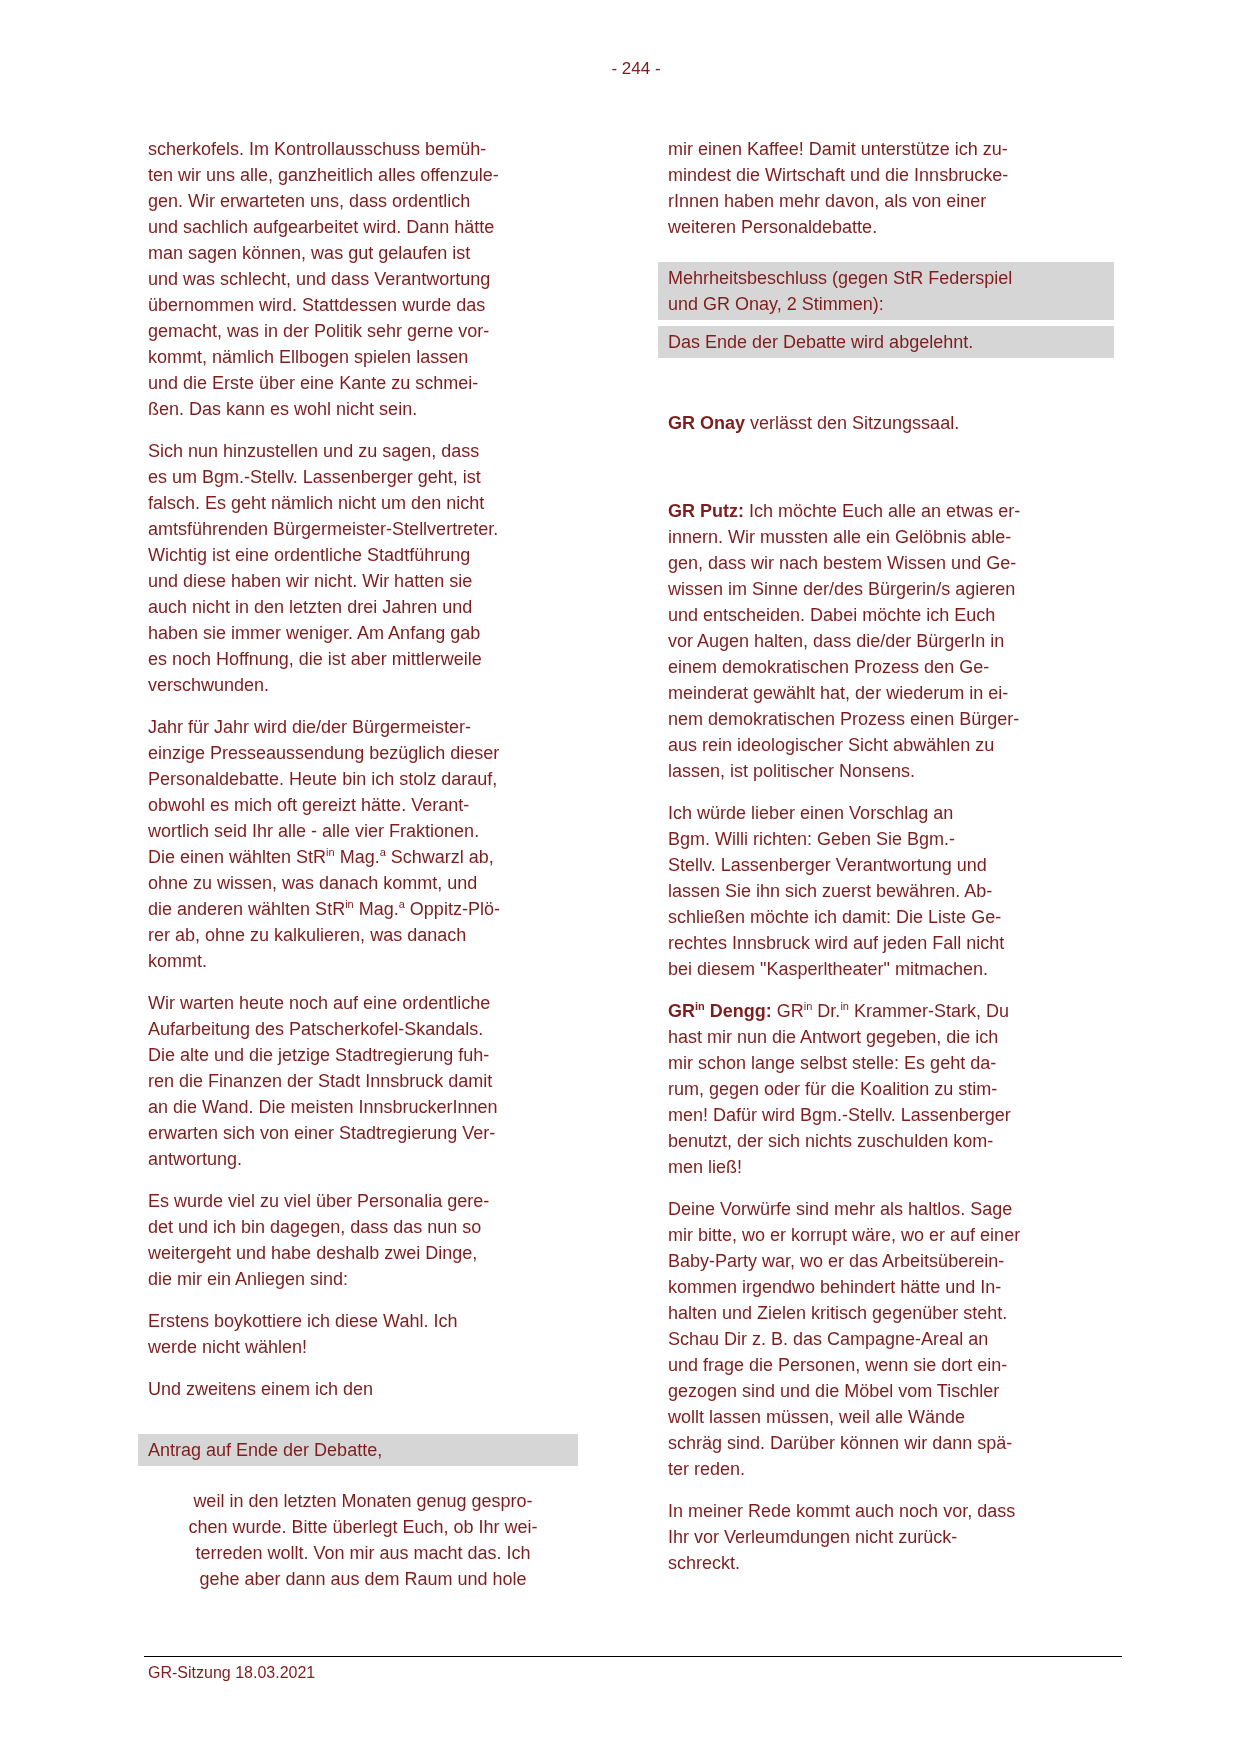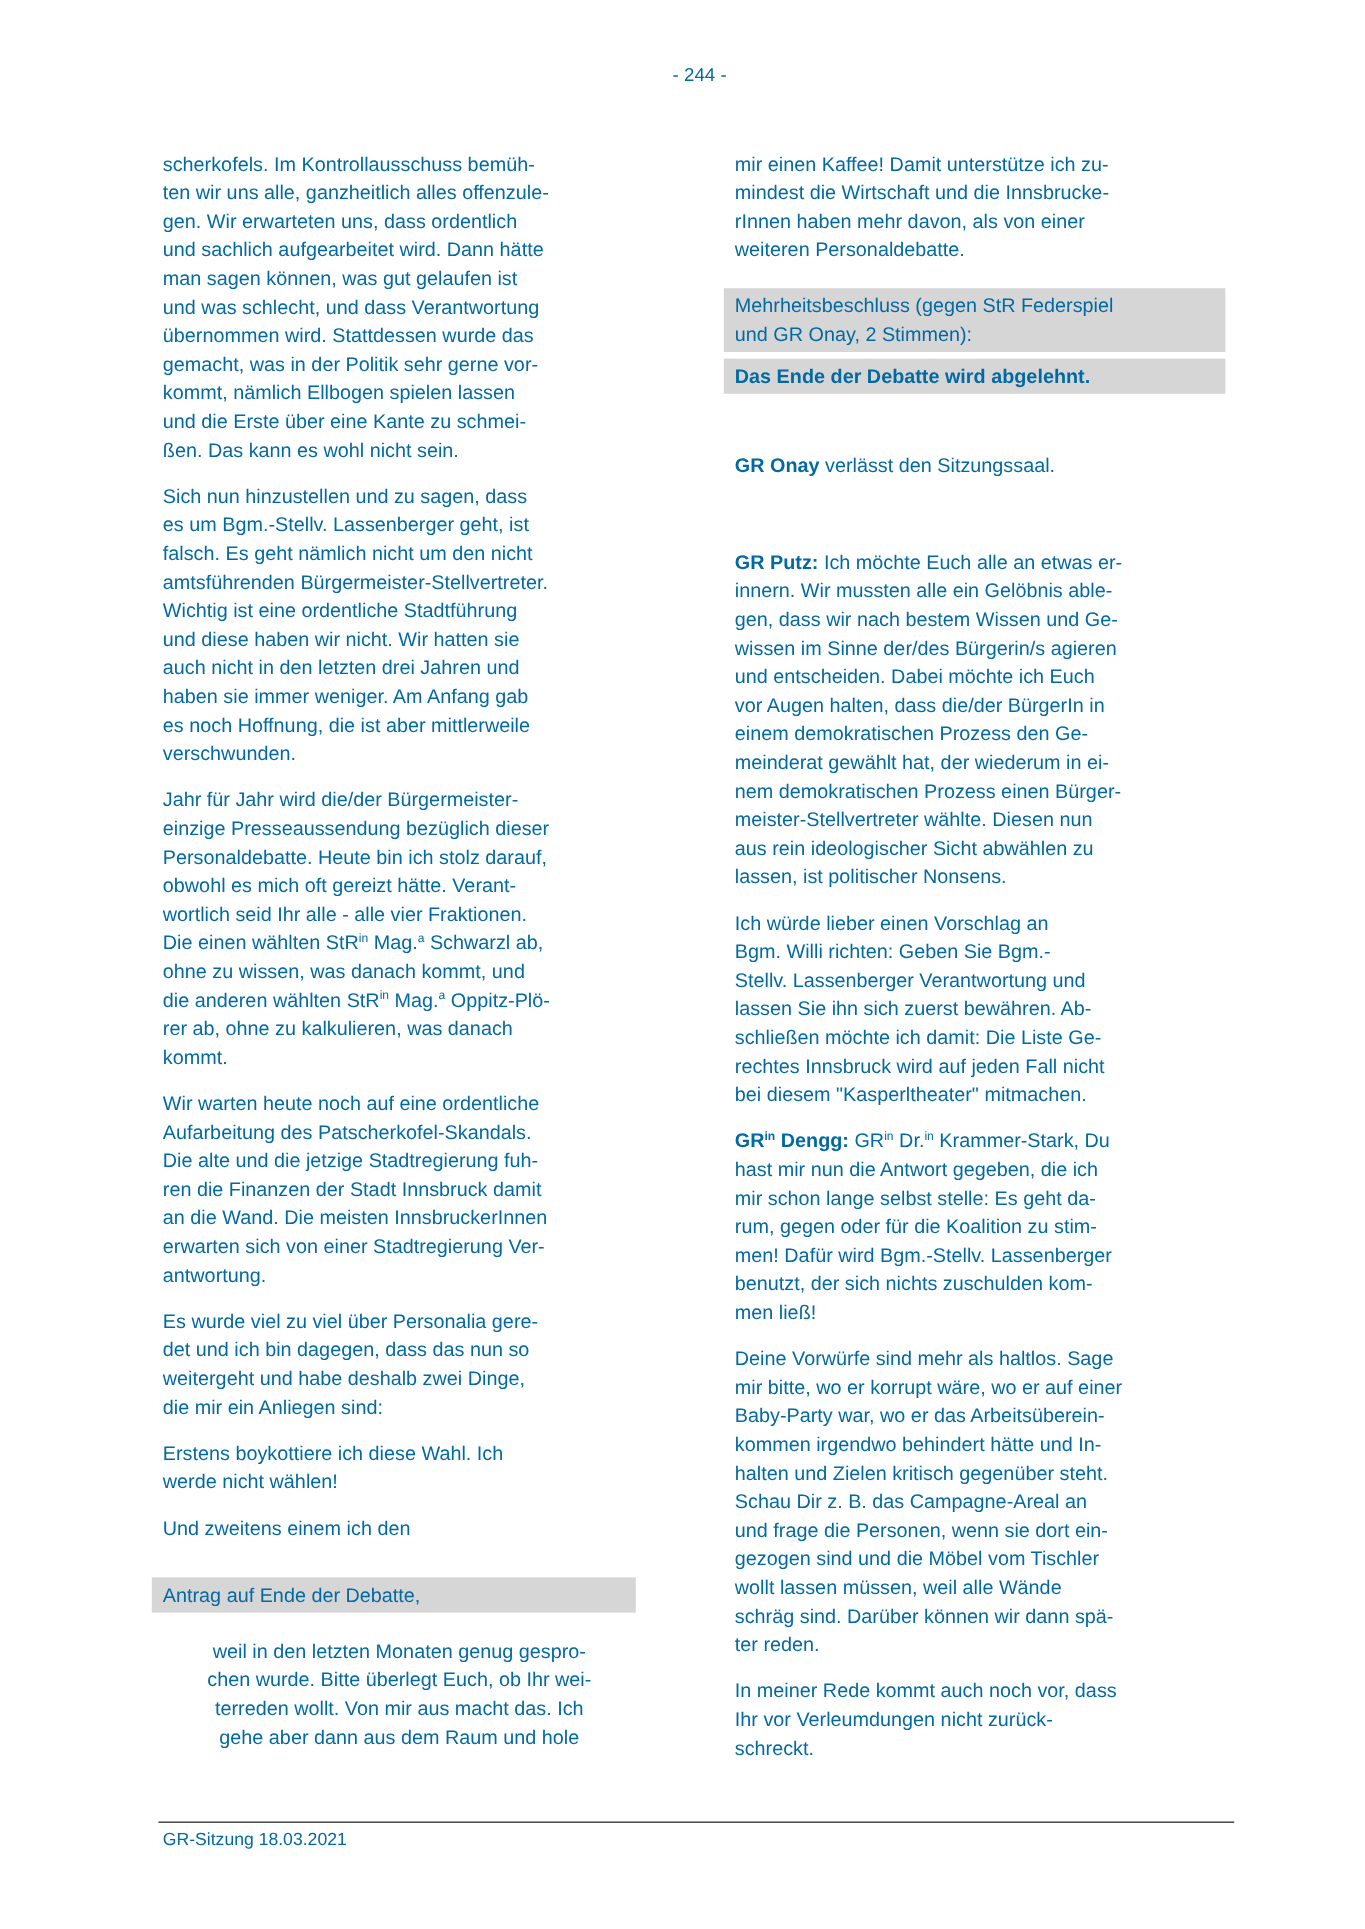--- a/index.html
+++ b/index.html
@@ -6,21 +6,21 @@
     margin: 0;
     padding: 0;
     background: #ffffff;
   }
   .page {
     position: relative;
     width: 1241px;
     height: 1754px;
     background: #ffffff;
     font-family: "Liberation Sans", "DejaVu Sans", sans-serif;
-    color: #0369a1;
+    color: #7f1d1d;
     overflow: hidden;
   }
   .page-number {
     position: absolute;
     top: 58px;
     left: 148px;
     width: 976px;
     text-align: center;
     font-size: 17px;
     line-height: 22px;
@@ -156,39 +156,38 @@
         <div class="block p">
           <div class="line"><span>mir einen Kaffee! Damit unterstütze ich zu-</span></div>
           <div class="line"><span>mindest die Wirtschaft und die Innsbrucke-</span></div>
           <div class="line"><span>rInnen haben mehr davon, als von einer</span></div>
           <div class="line"><span>weiteren Personaldebatte.</span></div>
         </div>
         <div class="block highlight" style="background: rgb(214, 214, 214); margin-top: 22px;">
           <div class="line"><span>Mehrheitsbeschluss (gegen StR Federspiel</span></div>
           <div class="line"><span>und GR Onay, 2 Stimmen):</span></div>
         </div>
-        <div class="block highlight" style="background: rgb(214, 214, 214); font-weight: bold;">
+        <div class="block highlight" style="background: rgb(214, 214, 214);">
           <div class="line"><span>Das Ende der Debatte wird abgelehnt.</span></div>
         </div>
         <div class="block spacer"></div>
         <div class="block p">
           <div class="line"><span class="b">GR Onay</span><span> verlässt den Sitzungssaal.</span></div>
         </div>
         <div class="block spacer"></div>
         <div class="block p">
           <div class="line"><span class="b">GR Putz:</span><span> Ich möchte Euch alle an etwas er-</span></div>
           <div class="line"><span>innern. Wir mussten alle ein Gelöbnis able-</span></div>
           <div class="line"><span>gen, dass wir nach bestem Wissen und Ge-</span></div>
           <div class="line"><span>wissen im Sinne der/des Bürgerin/s agieren</span></div>
           <div class="line"><span>und entscheiden. Dabei möchte ich Euch</span></div>
           <div class="line"><span>vor Augen halten, dass die/der BürgerIn in</span></div>
           <div class="line"><span>einem demokratischen Prozess den Ge-</span></div>
           <div class="line"><span>meinderat gewählt hat, der wiederum in ei-</span></div>
           <div class="line"><span>nem demokratischen Prozess einen Bürger-</span></div>
-          <div class="line"><span>meister-Stellvertreter wählte. Diesen nun</span></div>
           <div class="line"><span>aus rein ideologischer Sicht abwählen zu</span></div>
           <div class="line"><span>lassen, ist politischer Nonsens.</span></div>
         </div>
         <div class="block p">
           <div class="line"><span>Ich würde lieber einen Vorschlag an</span></div>
           <div class="line"><span>Bgm. Willi richten: Geben Sie Bgm.-</span></div>
           <div class="line"><span>Stellv. Lassenberger Verantwortung und</span></div>
           <div class="line"><span>lassen Sie ihn sich zuerst bewähren. Ab-</span></div>
           <div class="line"><span>schließen möchte ich damit: Die Liste Ge-</span></div>
           <div class="line"><span>rechtes Innsbruck wird auf jeden Fall nicht</span></div>

